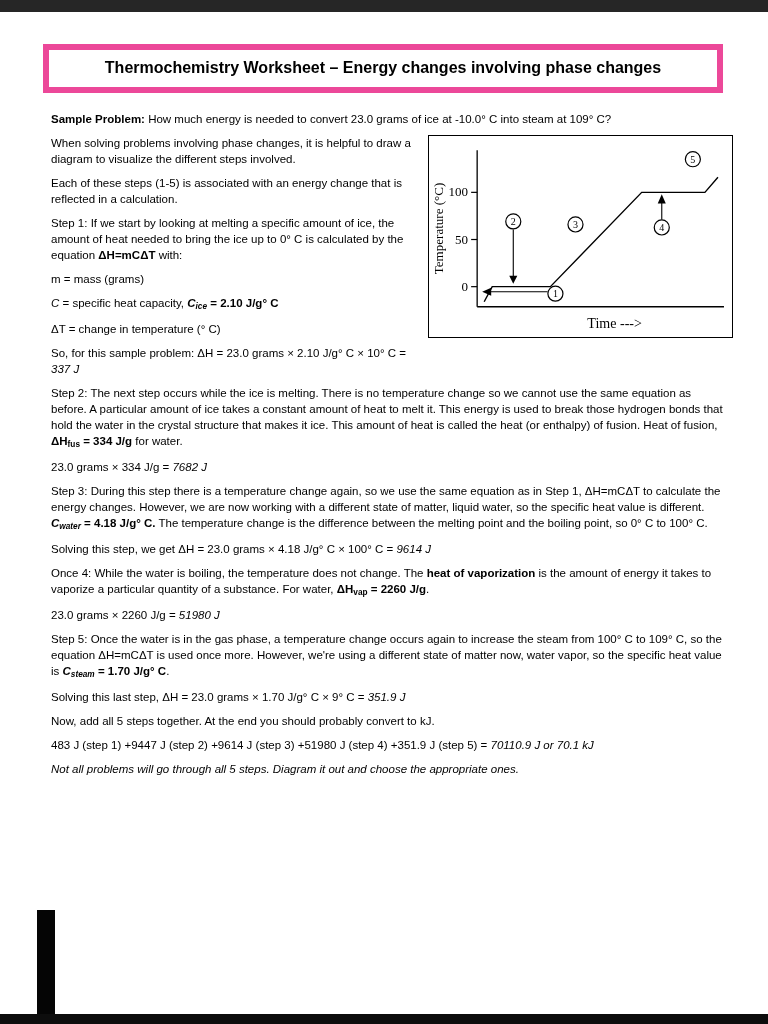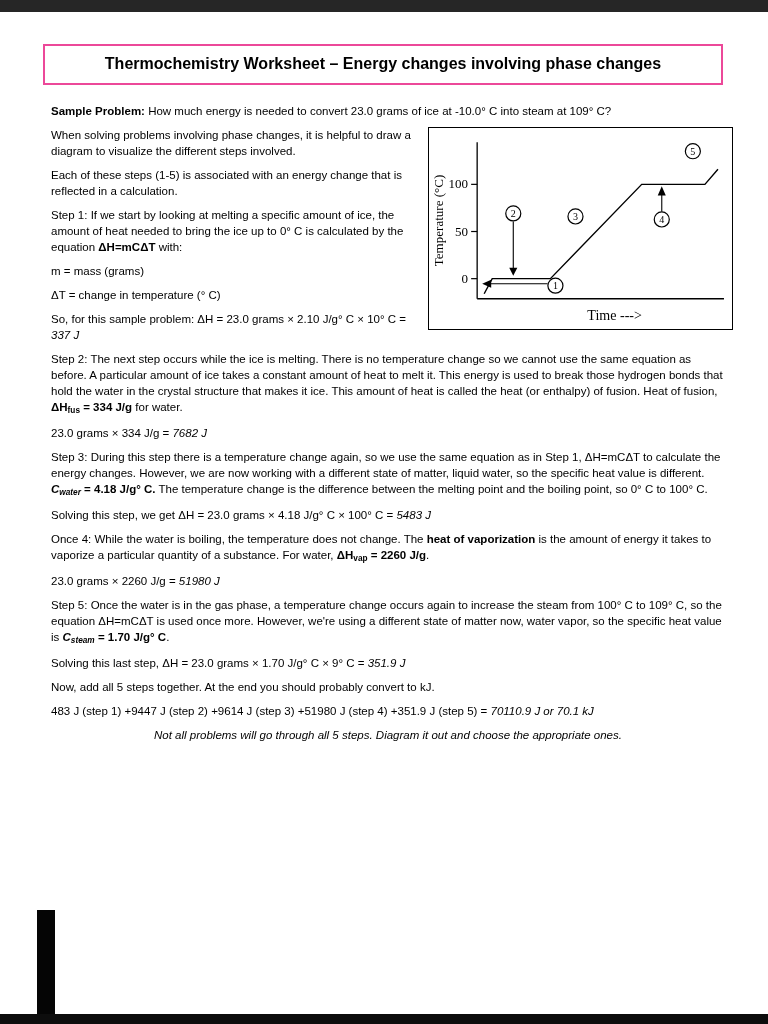--- a/index.html
+++ b/index.html
@@ -2,31 +2,31 @@
 <html><head>
 <meta charset="utf-8">
 <style>
   html,body{margin:0;padding:0;background:#e8e8e8;}
   .page{position:relative;width:768px;height:1024px;background:#ffffff;color:#000;
         font-family:"Liberation Sans",sans-serif;overflow:hidden;}
   .topbar{position:absolute;top:0;left:0;width:768px;height:12px;background:#262626;}
   .bottombar{position:absolute;bottom:0;left:0;width:768px;height:10px;background:#0d0d0d;}
   .leftbar{position:absolute;left:37px;bottom:10px;width:18px;height:104px;background:#050505;}
 
-  .title-box{margin:44px 45px 0 43px;border:2px solid #ec4899;text-align:center;padding:6px 10px 8px;}
+  .title-box{margin:44px 45px 0 43px;border:6px solid #ec4899;text-align:center;padding:6px 10px 8px;}
   .title-box h1{font-size:16px;line-height:23px;font-weight:bold;margin:0 auto;max-width:570px;
                 font-family:"Liberation Sans",sans-serif;}
 
   .content{margin:18px 35px 0 43px;font-size:11.5px;line-height:16px;}
   .content p{margin:8px;}
   .mb18{margin-bottom:18px;}
   .mb14{margin-bottom:14px;}
   .mb20{margin-bottom:20px;}
   .mt4{margin-top:4px;}
-  .center{text-align:center;}
+  .center{text-align:left;}
 
   .diagram{float:right;width:305px;height:203px;margin:0 0 10px 12px;
            border:1.5px solid #000;box-sizing:border-box;background:#fff;}
   .diagram svg{display:block;width:100%;height:100%;}
   .axis-text{font-family:"Liberation Serif",serif;fill:#000;}
 
   
   .rb{font-weight:bold;}
   .ri{font-style:italic;}
   .ru{}
@@ -96,28 +96,29 @@
           <text class="axis-text" x="263" y="26.5" text-anchor="middle" font-size="10">5</text>
         </g>
       </svg>
     </div>
 
     <p class="mb14"><span>When solving problems involving phase changes, it is helpful to draw a diagram to visualize the different steps involved.</span></p>
     <p class="mb14"><span>Each of these steps (1-5) is associated with an energy change that is reflected in a calculation.</span></p>
 
     <p><span class="ru">Step 1:</span><span> If we start by looking at melting a specific amount of ice, the amount of heat needed to bring the ice up to 0° C is calculated by the equation </span><span class="rb">ΔH=mCΔT</span><span> with:</span></p>
     <p><span>m = mass (grams)</span></p>
+    <p><span class="ri">C</span><span> = specific heat capacity, </span><span class="rb ri">C</span><span class="rb ri rs">ice</span><span class="rb"> = 2.10 J/g° C</span></p>
     <p><span>ΔT = change in temperature (° C)</span></p>
     <p class="mt4 mb20"><span>So, for this sample problem: ΔH = 23.0 grams × 2.10 J/g° C × 10° C = </span><span class="ru ri">337 J</span></p>
 
     <p><span class="ru">Step 2:</span><span> The next step occurs while the ice is melting. There is no temperature change so we cannot use the same equation as before. A particular amount of ice takes a constant amount of heat to melt it. This energy is used to break those hydrogen bonds that hold the water in the crystal structure that makes it ice. This amount of heat is called the heat (or enthalpy) of fusion. Heat of fusion, </span><span class="rb">ΔH</span><span class="rb rs">fus</span><span class="rb"> = 334 J/g</span><span> for water.</span></p>
     <p class="mb20"><span>23.0 grams × 334 J/g = </span><span class="ru ri">7682 J</span></p>
 
     <p><span class="ru">Step 3:</span><span> During this step there is a temperature change again, so we use the same equation as in Step 1, ΔH=mCΔT to calculate the energy changes. However, we are now working with a different state of matter, liquid water, so the specific heat value is different. </span><span class="rb ri">C</span><span class="rb ri rs">water</span><span class="rb"> = 4.18 J/g° C.</span><span> The temperature change is the difference between the melting point and the boiling point, so 0° C to 100° C.</span></p>
-    <p class="mb20"><span>Solving this step, we get ΔH = 23.0 grams × 4.18 J/g° C × 100° C = </span><span class="ru ri">5483 J</span></p>
+    <p class="mb20"><span>Solving this step, we get ΔH = 23.0 grams × 4.18 J/g° C × 100° C = </span><span class="ru ri">9614 J</span></p>
 
     <p><span class="ru">Once 4:</span><span> While the water is boiling, the temperature does not change. The </span><span class="rb">heat of vaporization</span><span> is the amount of energy it takes to vaporize a particular quantity of a substance. For water, </span><span class="rb">ΔH</span><span class="rb rs">vap</span><span class="rb"> = 2260 J/g</span><span>.</span></p>
     <p class="mb20"><span>23.0 grams × 2260 J/g = </span><span class="ru ri">51980 J</span></p>
 
     <p><span class="ru">Step 5:</span><span> Once the water is in the gas phase, a temperature change occurs again to increase the steam from 100° C to 109° C, so the equation ΔH=mCΔT is used once more. However, we're using a different state of matter now, water vapor, so the specific heat value is </span><span class="rb ri">C</span><span class="rb ri rs">steam</span><span class="rb"> = 1.70 J/g° C</span><span>.</span></p>
     <p class="mb20"><span>Solving this last step, ΔH = 23.0 grams × 1.70 J/g° C × 9° C = </span><span class="ru ri">351.9 J</span></p>
 
     <p><span>Now, add all 5 steps together. At the end you should probably convert to kJ.</span></p>
     <p class="mb20"><span>483 J (step 1) +9447 J (step 2) +9614 J (step 3) +51980 J (step 4) +351.9 J (step 5) = </span><span class="ru ri">70110.9 J or 70.1 kJ</span></p>
 

